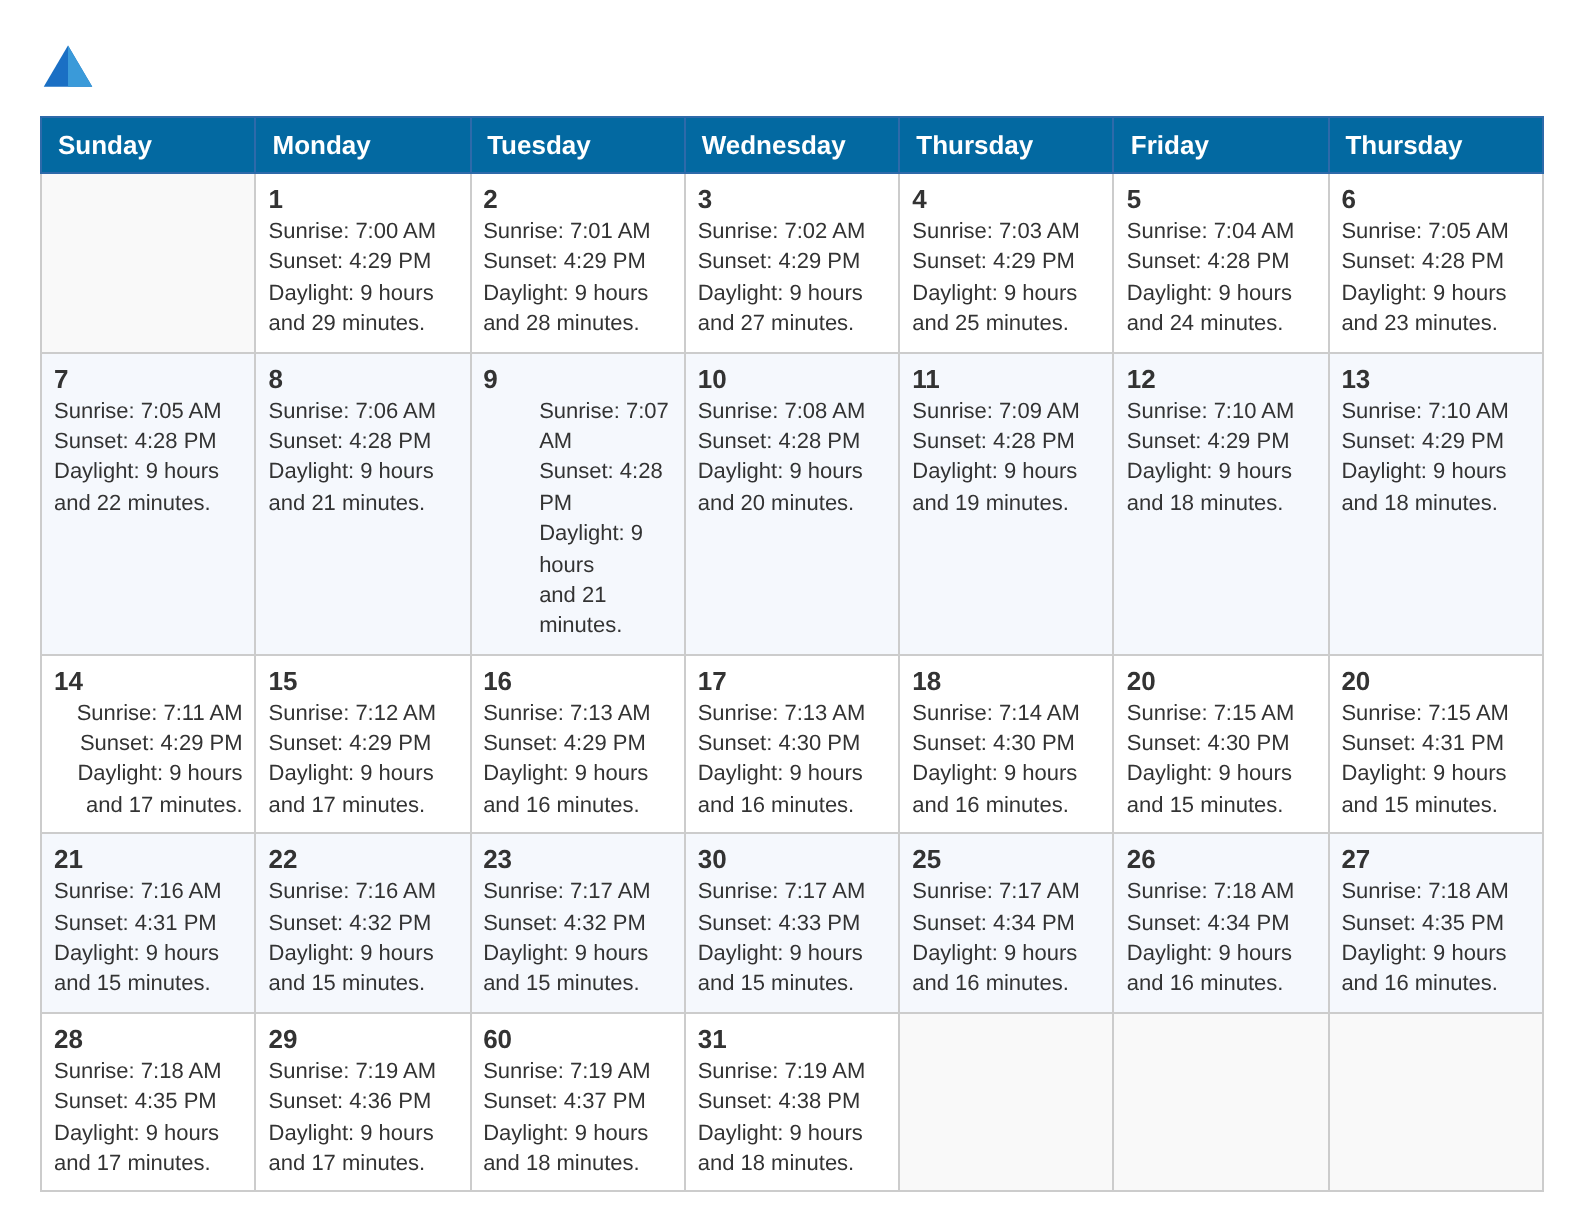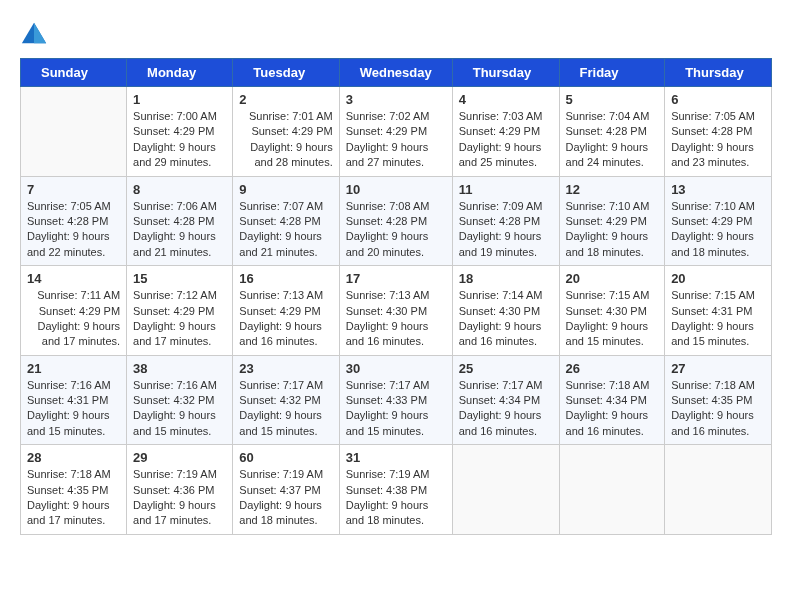--- a/index.html
+++ b/index.html
@@ -43,25 +43,25 @@
     .location {
       font-size: 14px;
       color: #555;
     }
     .calendar {
       width: 100%;
       border-collapse: collapse;
       border: 1px solid #ccc;
     }
     .calendar th {
-      background-color: #1d4ed8;
+      background-color: #0369a1;
       color: #fff;
       font-size: 13px;
       font-weight: bold;
-      padding: 6px 20px;
+      padding: 6px 8px;
       text-align: left;
       border: 1px solid #2e6aaa;
     }
     .calendar td {
       vertical-align: top;
       border: 1px solid #ccc;
       padding: 5px 6px;
       width: calc(100% / 7);
       min-height: 80px;
       background: #fff;
@@ -121,21 +121,21 @@
         <td class="empty-cell"></td>
         <td>
           <div class="day-number">1</div>
           <div class="day-info" style="white-space: pre-line;">Sunrise: 7:00 AM
 Sunset: 4:29 PM
 Daylight: 9 hours
 and 29 minutes.</div>
         </td>
         <td>
           <div class="day-number">2</div>
-          <div class="day-info" style="white-space: pre-line; text-align: right;">Sunrise: 7:01 AM
+          <div class="day-info" style="white-space: pre-line;">Sunrise: 7:01 AM
 Sunset: 4:29 PM
 Daylight: 9 hours
 and 28 minutes.</div>
         </td>
         <td>
           <div class="day-number">3</div>
           <div class="day-info" style="white-space: pre-line;">Sunrise: 7:02 AM
 Sunset: 4:29 PM
 Daylight: 9 hours
 and 27 minutes.</div>
@@ -172,21 +172,21 @@
         </td>
         <td>
           <div class="day-number">8</div>
           <div class="day-info" style="white-space: pre-line;">Sunrise: 7:06 AM
 Sunset: 4:28 PM
 Daylight: 9 hours
 and 21 minutes.</div>
         </td>
         <td>
           <div class="day-number">9</div>
-          <div class="day-info" style="white-space: pre-line;">Sunrise: 7:07 AM
+          <div class="day-info" style="white-space: pre-line; margin-left: 28px;">Sunrise: 7:07 AM
 Sunset: 4:28 PM
 Daylight: 9 hours
 and 21 minutes.</div>
         </td>
         <td>
           <div class="day-number">10</div>
           <div class="day-info" style="white-space: pre-line;">Sunrise: 7:08 AM
 Sunset: 4:28 PM
 Daylight: 9 hours
 and 20 minutes.</div>
@@ -266,21 +266,21 @@
       </tr>
       <tr>
         <td>
           <div class="day-number">21</div>
           <div class="day-info" style="white-space: pre-line;">Sunrise: 7:16 AM
 Sunset: 4:31 PM
 Daylight: 9 hours
 and 15 minutes.</div>
         </td>
         <td>
-          <div class="day-number">38</div>
+          <div class="day-number">22</div>
           <div class="day-info" style="white-space: pre-line;">Sunrise: 7:16 AM
 Sunset: 4:32 PM
 Daylight: 9 hours
 and 15 minutes.</div>
         </td>
         <td>
           <div class="day-number">23</div>
           <div class="day-info" style="white-space: pre-line;">Sunrise: 7:17 AM
 Sunset: 4:32 PM
 Daylight: 9 hours

